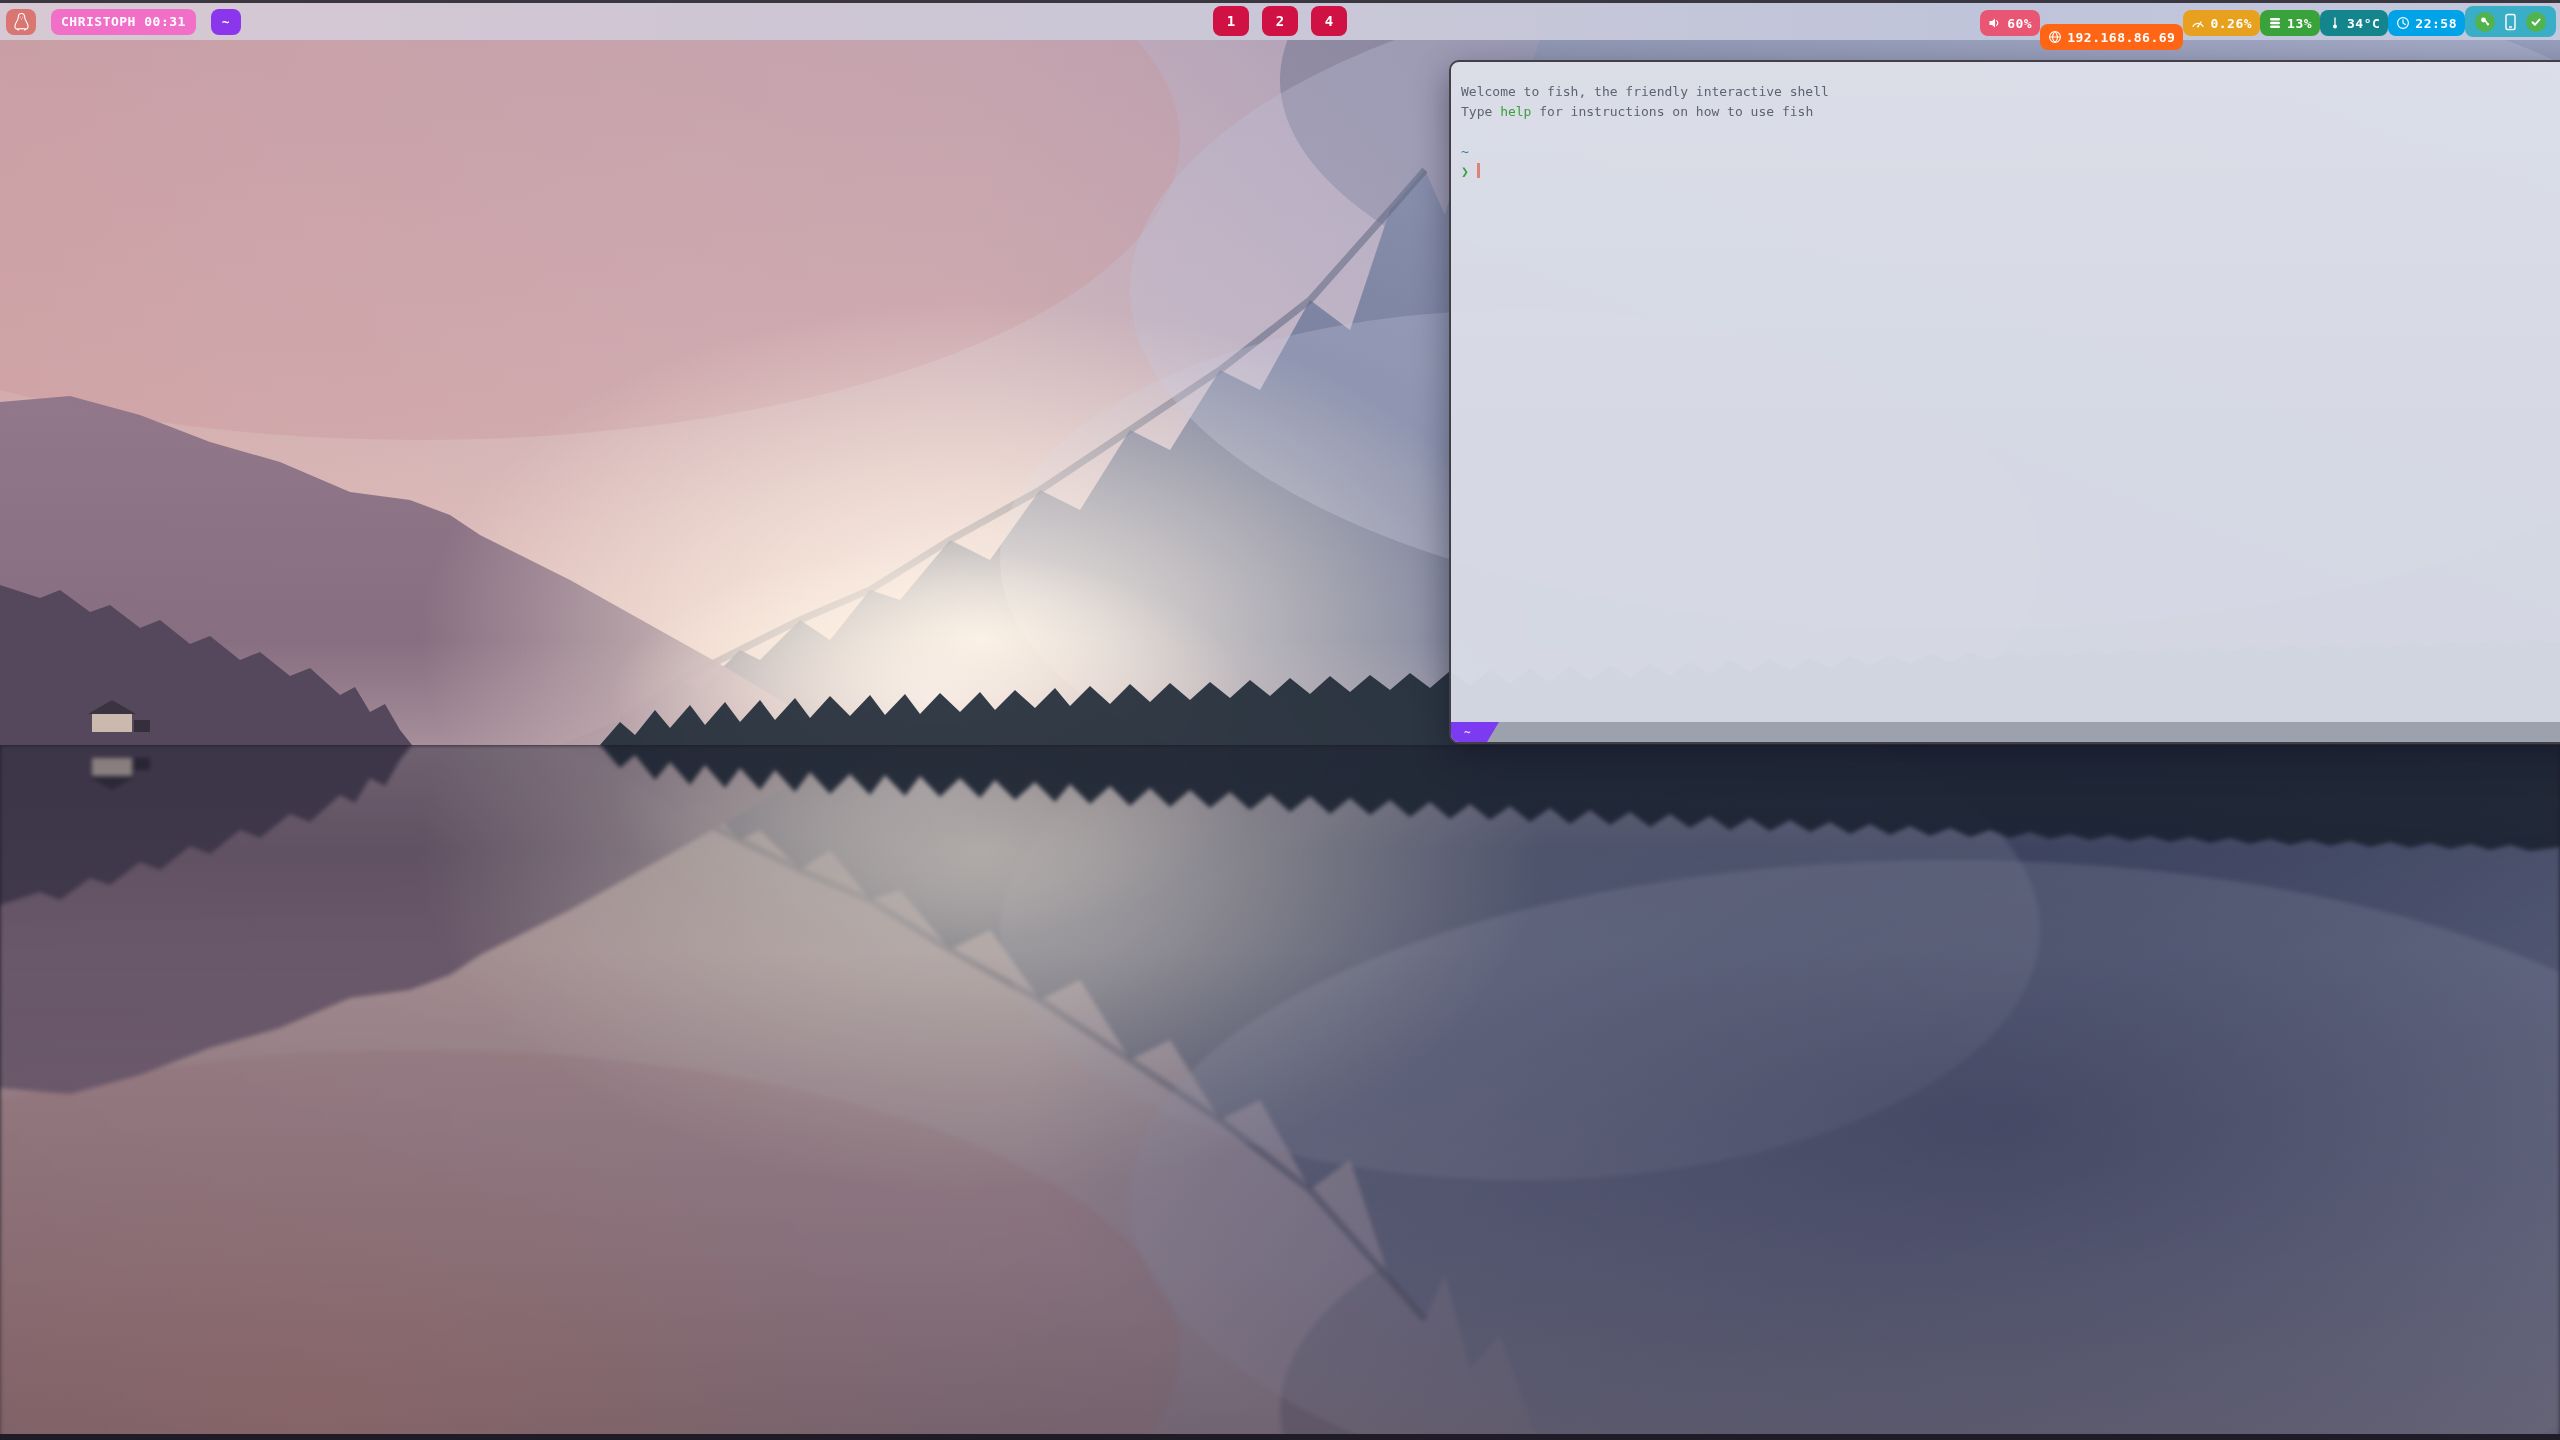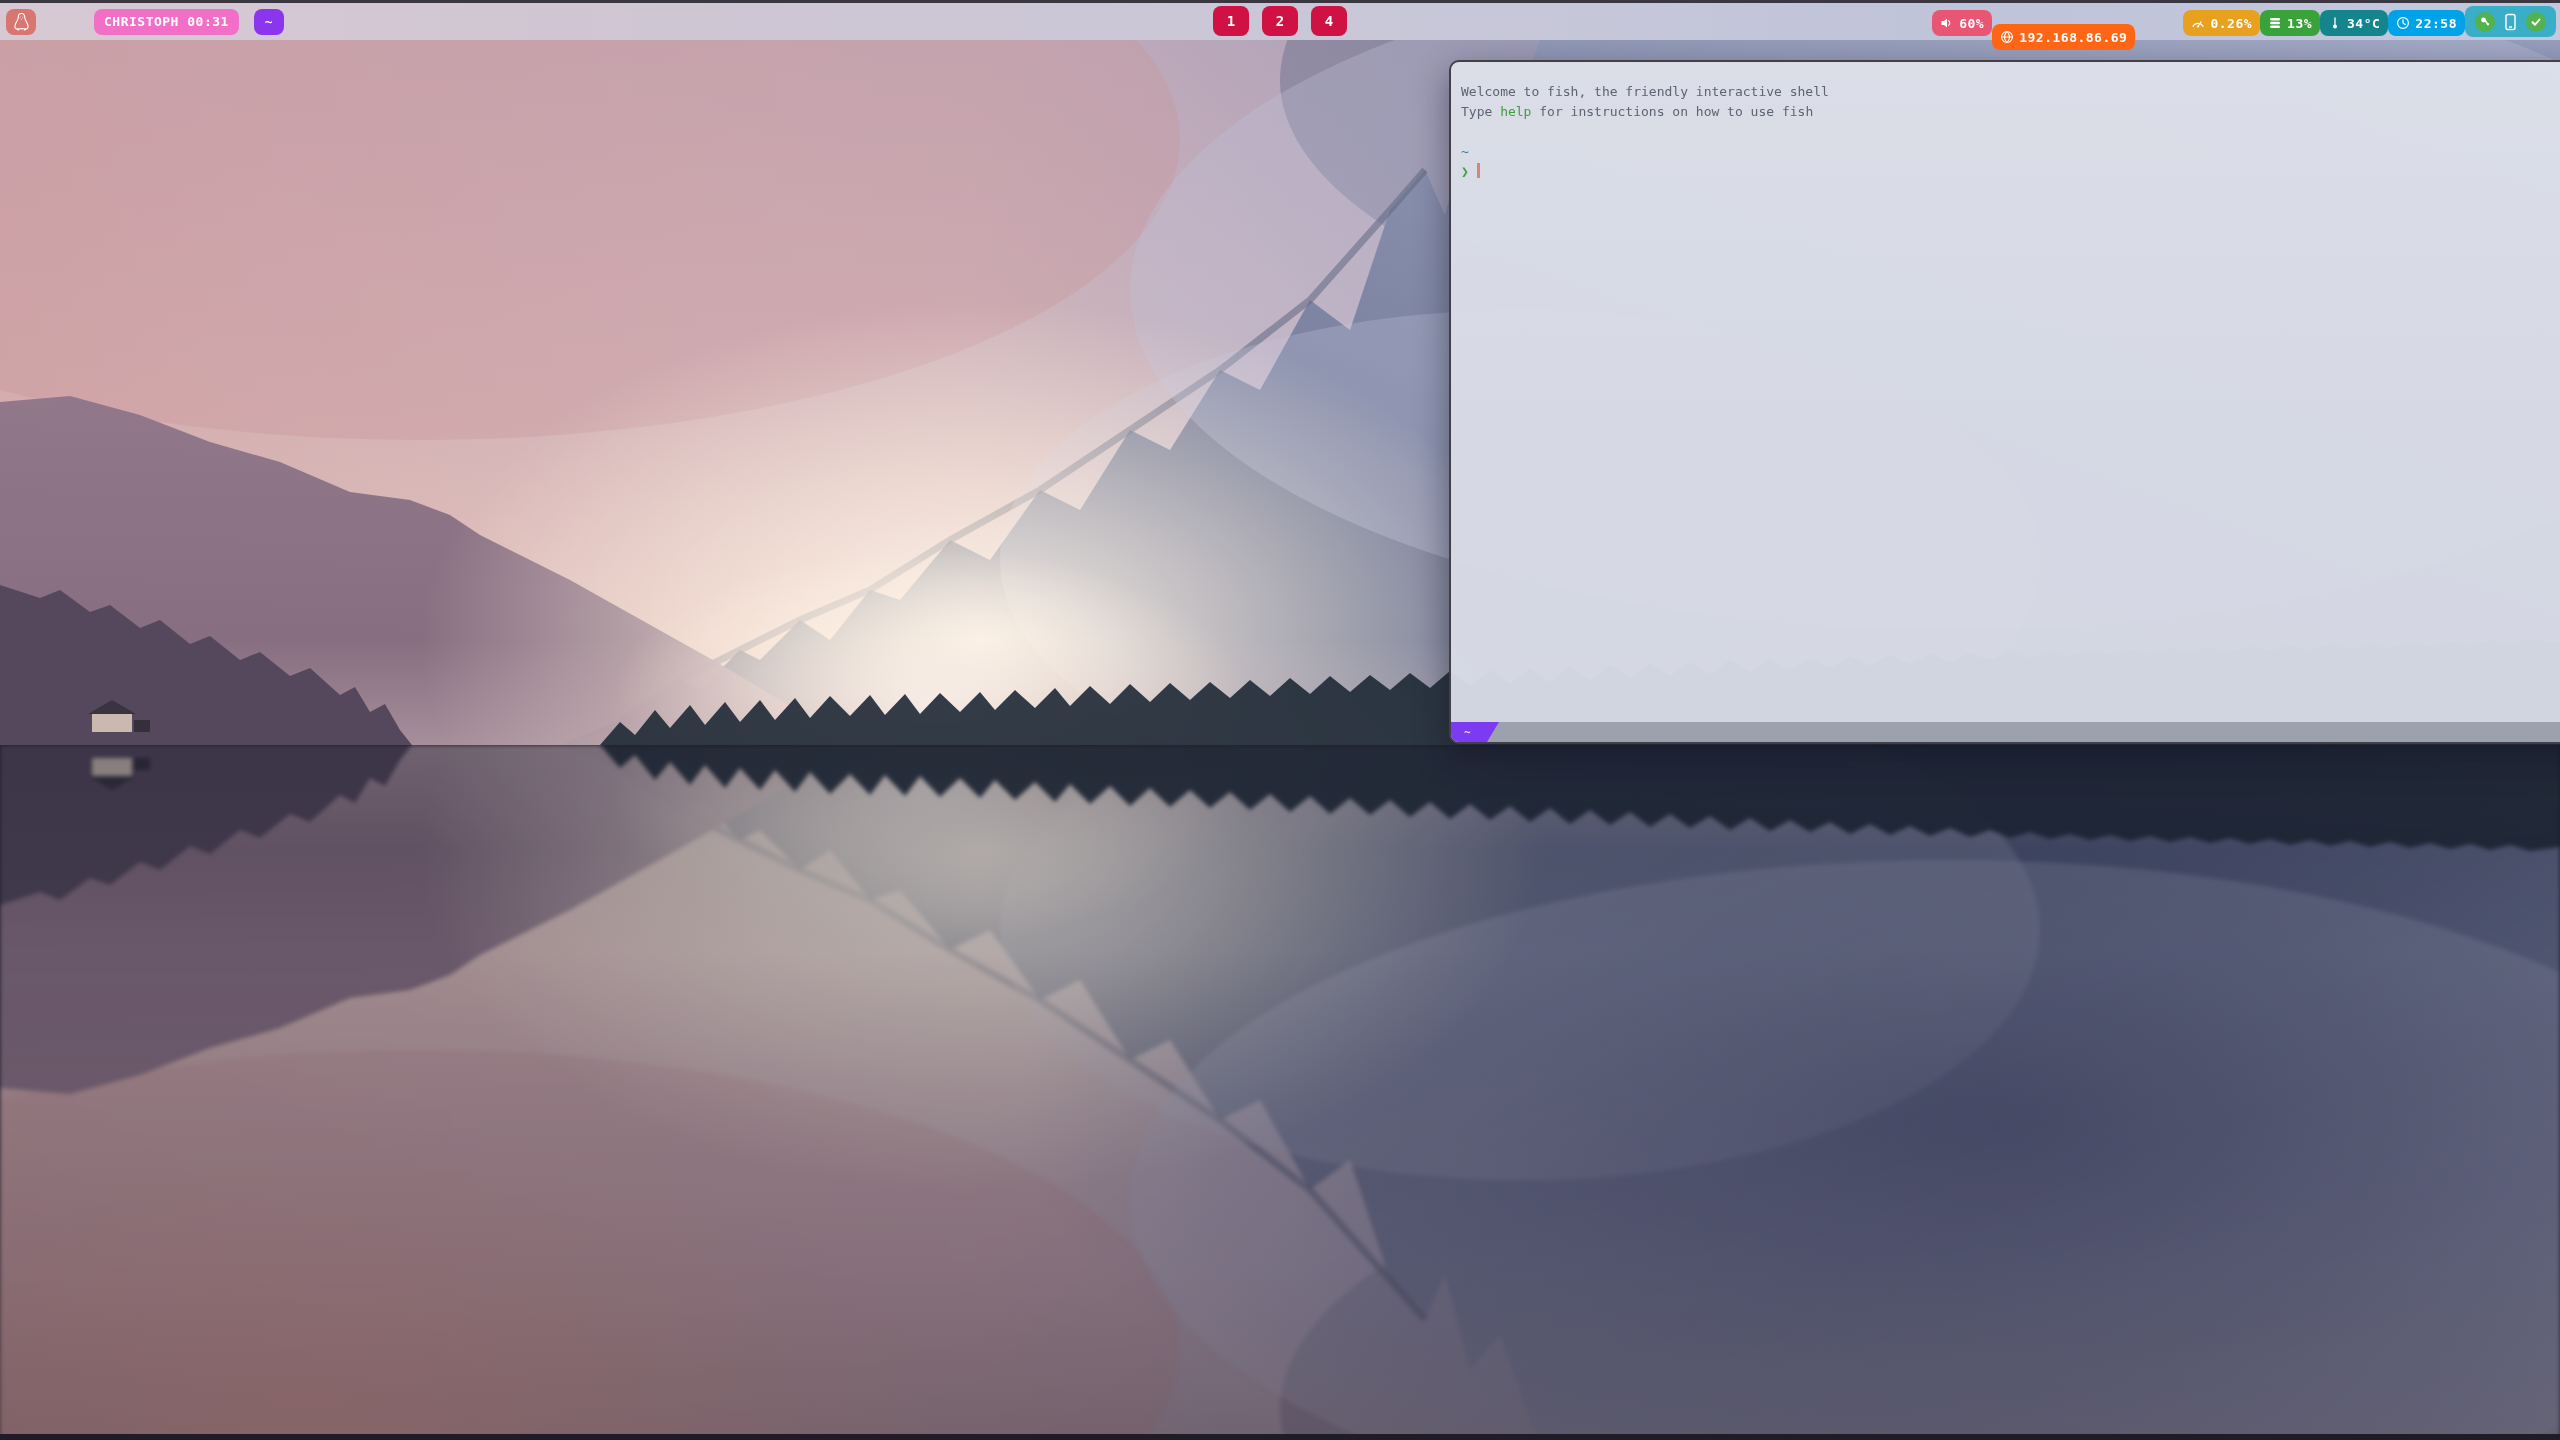--- a/index.html
+++ b/index.html
@@ -24,21 +24,21 @@
   .topbar { position:absolute; top:0; left:0; width:2560px; height:40px; z-index:10;
     border-top:3px solid #3b3741;
     background:linear-gradient(90deg,#d6c9d3 0%,#cfc6d4 28%,#c8c7d8 55%,#bfc4da 78%,#c4c8dd 100%);
     display:flex; align-items:center; }
   .module { height:26px; border-radius:8px; display:flex; align-items:center; gap:5px;
     padding:0 8px; color:#fff; font-weight:bold; font-size:13px; letter-spacing:.5px; }
   .module svg { display:block; }
   .left-modules { display:flex; align-items:center; gap:15px; margin-left:6px; }
   .launcher { width:30px; justify-content:center; padding:0; }
   .dir-pill { width:30px; justify-content:center; padding:0; }
-  .user-pill { padding:0 10px;margin-left:43px; }
+  .user-pill { padding:0 10px; }
 
   .workspaces { position:absolute; left:50%; top:3px; transform:translateX(-50%);
     display:flex; gap:13px; }
   .workspace { width:36px; height:30px; border-radius:8px; color:#fff; font-weight:bold;
     font-size:14px; display:flex; align-items:center; justify-content:center; }
 
   .right-modules { position:absolute; right:4px; top:0; height:40px; display:flex;
     align-items:center; }
   .tray { height:33px; align-self:flex-start; margin-top:3px; border-radius:0 0 10px 10px;
     border-radius:8px; height:31px; padding:0 10px; gap:9px; }
@@ -280,21 +280,21 @@
       </div>
       <div class="module" style="background: rgb(254, 101, 20); margin-top: 28px;">
         <span>
           <svg width="14" height="14" viewBox="0 0 14 14" fill="none" stroke="#fff" stroke-width="1.1">
             <circle cx="7" cy="7" r="5.4"></circle>
               <path d="M1.6 7h10.8M7 1.6c-3.4 3.2-3.4 7.6 0 10.8 3.4-3.2 3.4-7.6 0-10.8z"></path>
           </svg>
         </span>
         <span>192.168.86.69</span>
       </div>
-      <div class="module" style="background: rgb(232, 161, 30); margin-left: 48px;">
+      <div class="module" style="background: rgb(232, 161, 30);">
         <span>
           <svg width="14" height="14" viewBox="0 0 14 14" fill="none" stroke="#fff" stroke-width="1.2">
             <path d="M2 10.5a5.5 5.5 0 0 1 10 0" stroke-linecap="round"></path>
             <path d="M7 10.5 10 6" stroke-linecap="round"></path>
             <circle cx="7" cy="10.5" r="1" fill="#fff" stroke="none"></circle>
           </svg>
         </span>
         <span>0.26%</span>
       </div>
       <div class="module" style="background: rgb(58, 162, 58);">

